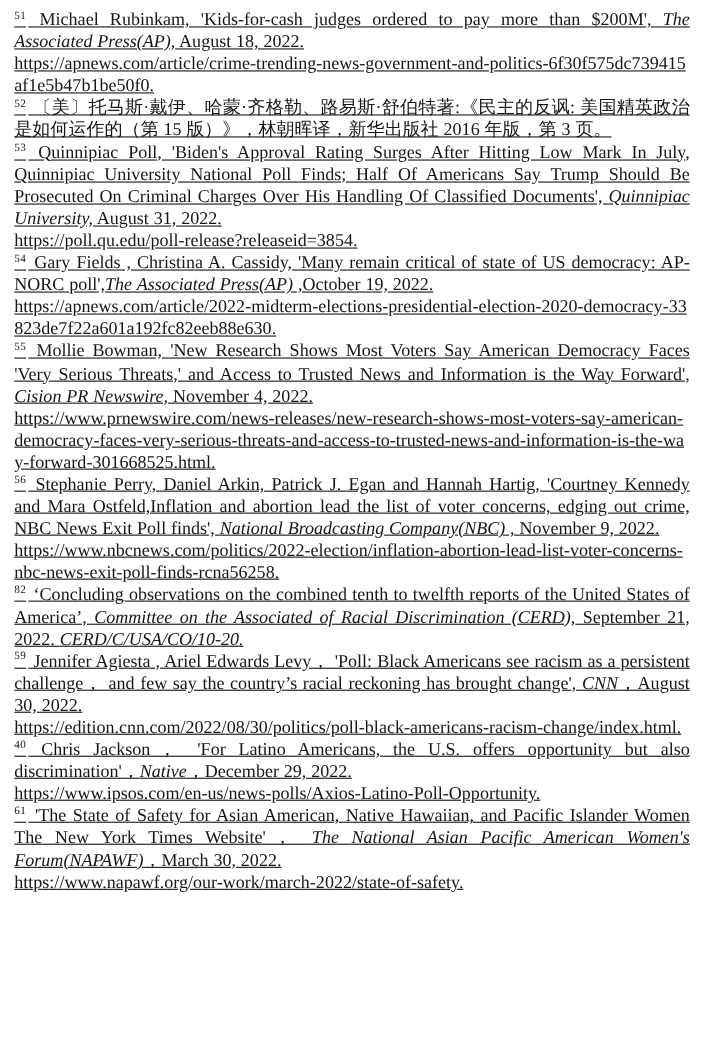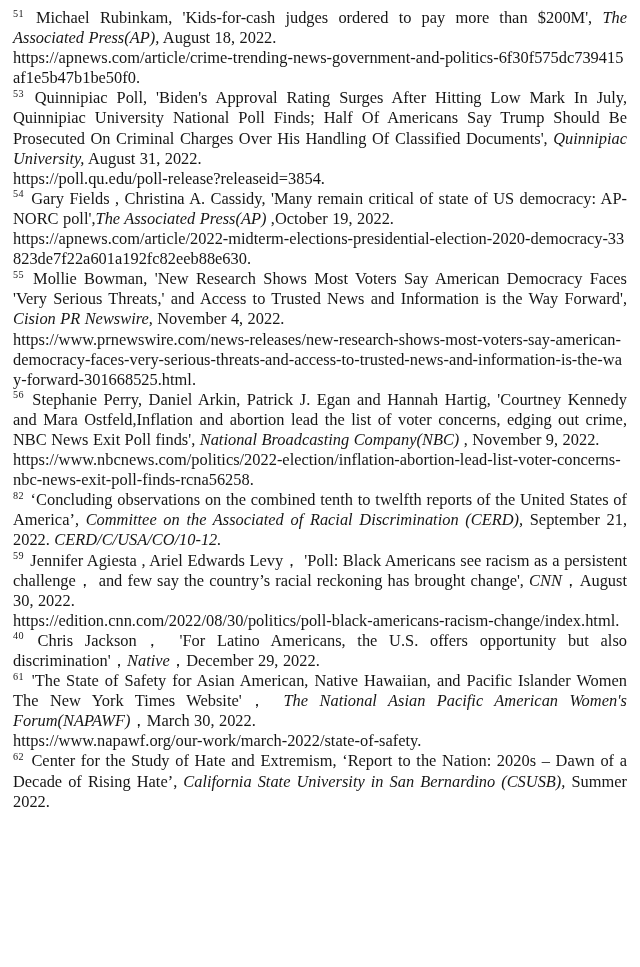--- a/index.html
+++ b/index.html
@@ -20,20 +20,21 @@
     padding: 8px 13px 0 13px;
     background: #ffffff;
   }
   .footnote {
     font-family: "Liberation Serif", "DejaVu Serif", serif;
     font-size: 16.4px;
     line-height: 20.1px;
     color: #161616;
     text-align: justify;
     word-spacing: 0.02em;
+    text-decoration: underline;
   }
   .seg-sup {
     font-size: 0.62em;
     vertical-align: super;
     line-height: 0;
     letter-spacing: 0.3px;
     padding-right: 2px;
   }
   .seg-normal { font-style: normal; }
   .seg-italic { font-style: italic; }
@@ -41,23 +42,23 @@
     word-break: break-all;
     overflow-wrap: anywhere;
   }
 </style>
 </head>
 <body style="background: rgb(255, 255, 255);">
 
 <div class="page">
   <div id="footnotes" style="color: rgb(22, 22, 22);">
       <div class="footnote"><span class="seg-sup">51</span><span class="seg-normal"> Michael Rubinkam, 'Kids-for-cash judges ordered to pay more than $200M', </span><span class="seg-italic">The Associated Press(AP),</span><span class="seg-normal"> August 18, 2022.</span><br><span class="seg-url">https://apnews.com/article/crime-trending-news-government-and-politics-6f30f575dc739415af1e5b47b1be50f0.</span></div>
+      <div class="footnote"><span class="seg-sup">52</span><span class="seg-normal"> 〔美〕托马斯·戴伊、哈蒙·齐格勒、路易斯·舒伯特著:《民主的反讽: 美国精英政治是如何运作的（第 15 版）》，林朝晖译，新华出版社 2016 年版，第 3 页。</span></div>
       <div class="footnote"><span class="seg-sup">53</span><span class="seg-normal"> Quinnipiac Poll, 'Biden's Approval Rating Surges After Hitting Low Mark In July, Quinnipiac University National Poll Finds; Half Of Americans Say Trump Should Be Prosecuted On Criminal Charges Over His Handling Of Classified Documents', </span><span class="seg-italic">Quinnipiac University,</span><span class="seg-normal"> August 31, 2022.</span><br><span class="seg-url">https://poll.qu.edu/poll-release?releaseid=3854.</span></div>
       <div class="footnote"><span class="seg-sup">54</span><span class="seg-normal"> Gary Fields , Christina A. Cassidy, 'Many remain critical of state of US democracy: AP-NORC poll',</span><span class="seg-italic">The Associated Press(AP)</span><span class="seg-normal"> ,October 19, 2022.</span><br><span class="seg-url">https://apnews.com/article/2022-midterm-elections-presidential-election-2020-democracy-33823de7f22a601a192fc82eeb88e630.</span></div>
       <div class="footnote"><span class="seg-sup">55</span><span class="seg-normal"> Mollie Bowman, 'New Research Shows Most Voters Say American Democracy Faces 'Very Serious Threats,' and Access to Trusted News and Information is the Way Forward', </span><span class="seg-italic">Cision PR Newswire,</span><span class="seg-normal"> November 4, 2022.</span><br><span class="seg-url">https://www.prnewswire.com/news-releases/new-research-shows-most-voters-say-american-democracy-faces-very-serious-threats-and-access-to-trusted-news-and-information-is-the-way-forward-301668525.html.</span></div>
       <div class="footnote"><span class="seg-sup">56</span><span class="seg-normal"> Stephanie Perry, Daniel Arkin, Patrick J. Egan and Hannah Hartig, 'Courtney Kennedy and Mara Ostfeld,Inflation and abortion lead the list of voter concerns, edging out crime, NBC News Exit Poll finds', </span><span class="seg-italic">National Broadcasting Company(NBC)</span><span class="seg-normal"> , November 9, 2022.</span><br><span class="seg-url">https://www.nbcnews.com/politics/2022-election/inflation-abortion-lead-list-voter-concerns-nbc-news-exit-poll-finds-rcna56258.</span></div>
-      <div class="footnote"><span class="seg-sup">82</span><span class="seg-normal"> ‘Concluding observations on the combined tenth to twelfth reports of the United States of America’, </span><span class="seg-italic">Committee on the Associated of Racial Discrimination (CERD),</span><span class="seg-normal"> September 21, 2022. </span><span class="seg-italic">CERD/C/USA/CO/10-12.</span></div>
+      <div class="footnote"><span class="seg-sup">82</span><span class="seg-normal"> ‘Concluding observations on the combined tenth to twelfth reports of the United States of America’, </span><span class="seg-italic">Committee on the Associated of Racial Discrimination (CERD),</span><span class="seg-normal"> September 21, 2022. </span><span class="seg-italic">CERD/C/USA/CO/10-20.</span></div>
       <div class="footnote"><span class="seg-sup">59</span><span class="seg-normal"> Jennifer Agiesta , Ariel Edwards Levy， 'Poll: Black Americans see racism as a persistent challenge， and few say the country’s racial reckoning has brought change', </span><span class="seg-italic">CNN</span><span class="seg-normal">，August 30, 2022.</span><br><span class="seg-url">https://edition.cnn.com/2022/08/30/politics/poll-black-americans-racism-change/index.html.</span></div>
-      <div class="footnote"><span class="seg-sup">40</span><span class="seg-normal"> Chris Jackson， 'For Latino Americans, the U.S. offers opportunity but also discrimination'，</span><span class="seg-italic">Native</span><span class="seg-normal">，December 29, 2022.</span><br></div>
+      <div class="footnote"><span class="seg-sup">40</span><span class="seg-normal"> Chris Jackson， 'For Latino Americans, the U.S. offers opportunity but also discrimination'，</span><span class="seg-italic">Native</span><span class="seg-normal">，December 29, 2022.</span><br><span class="seg-url">https://www.ipsos.com/en-us/news-polls/Axios-Latino-Poll-Opportunity.</span></div>
       <div class="footnote"><span class="seg-sup">61</span><span class="seg-normal"> 'The State of Safety for Asian American, Native Hawaiian, and Pacific Islander Women The New York Times Website'， </span><span class="seg-italic">The National Asian Pacific American Women's Forum(NAPAWF)</span><span class="seg-normal">，March 30, 2022.</span><br><span class="seg-url">https://www.napawf.org/our-work/march-2022/state-of-safety.</span></div>
-      <div class="footnote"><span class="seg-sup">62</span><span class="seg-normal"> Center for the Study of Hate and Extremism, ‘Report to the Nation: 2020s – Dawn of a Decade of Rising Hate’, </span><span class="seg-italic">California State University in San Bernardino (CSUSB),</span><span class="seg-normal"> Summer 2022.</span></div>
     </div>
 </div>
 
 </body></html>

